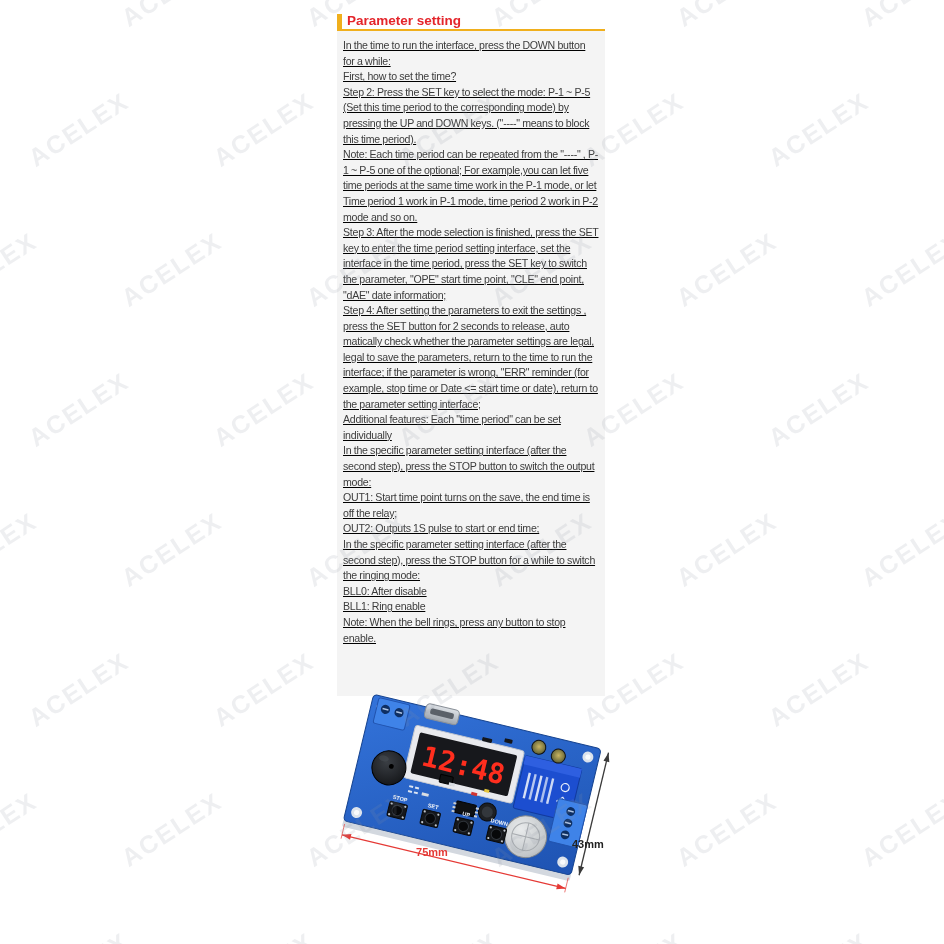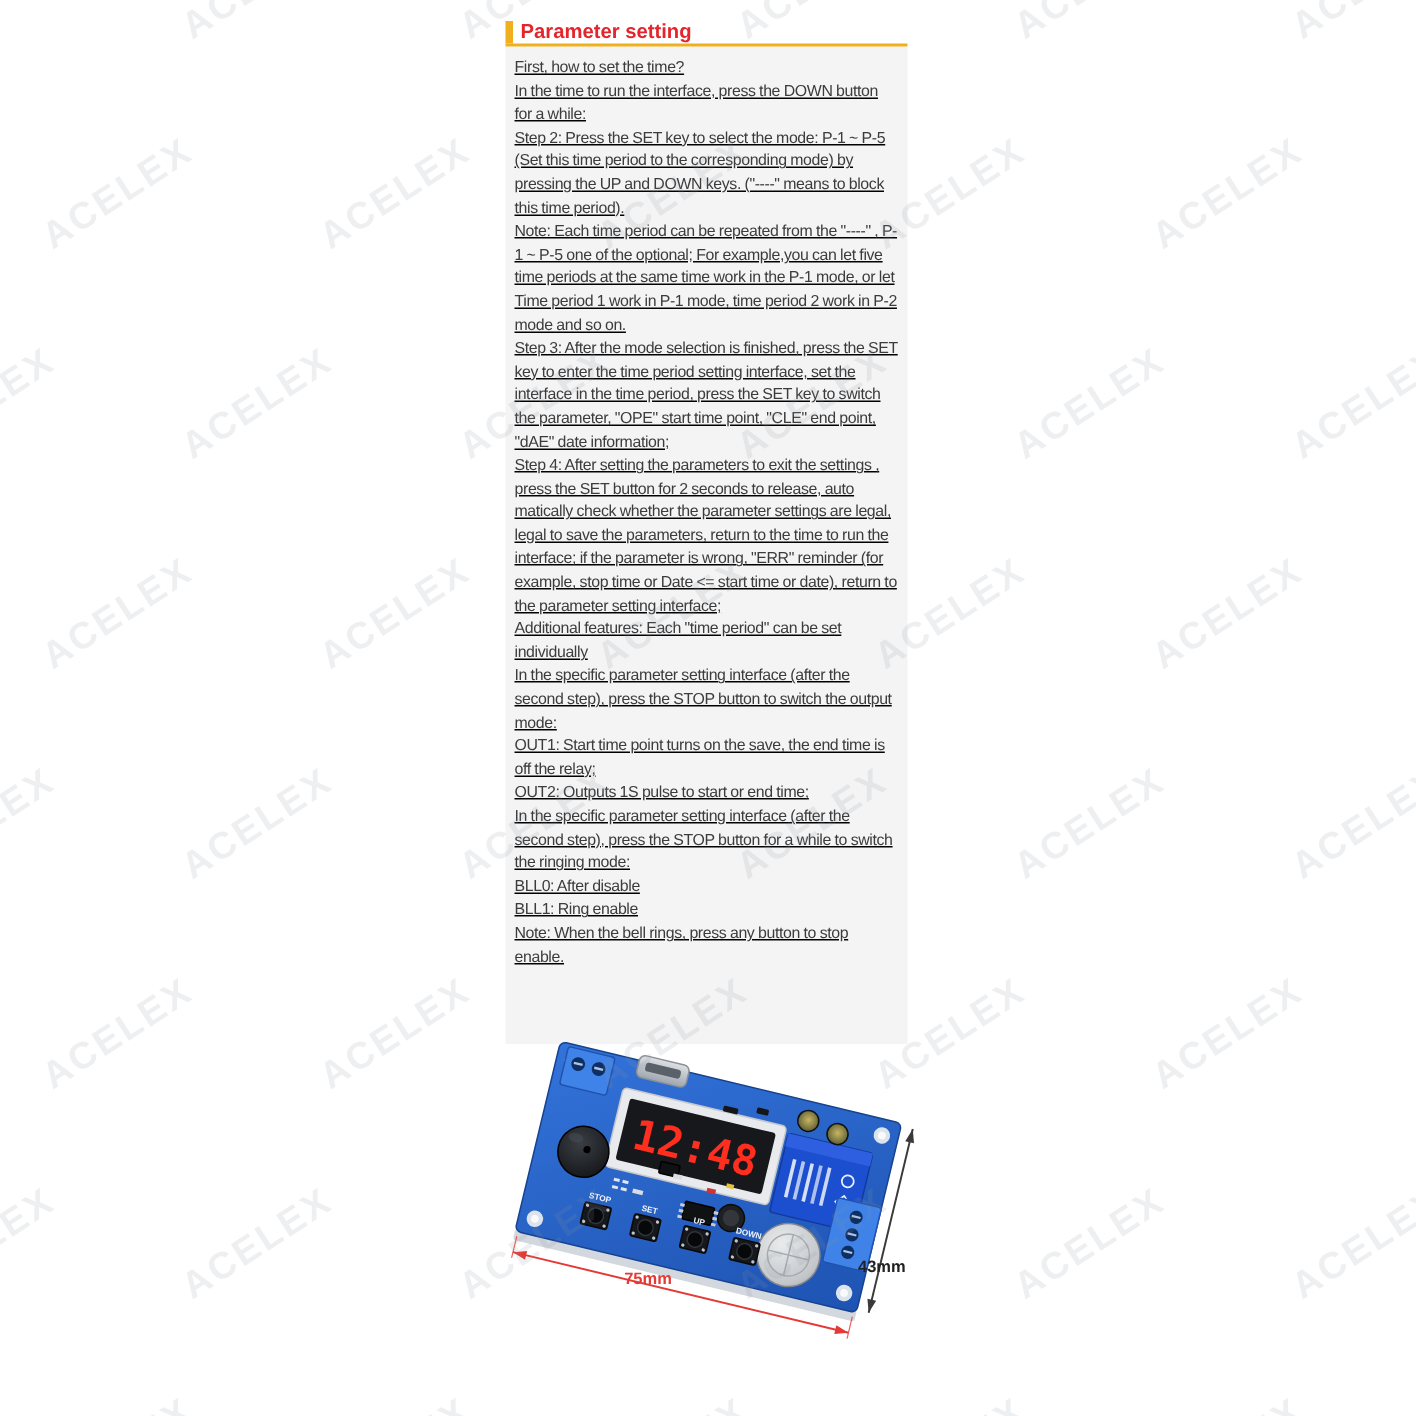--- a/index.html
+++ b/index.html
@@ -74,22 +74,22 @@
       <span class="wm" style="left: 577px; top: 955px;">ACELEX</span>
       <span class="wm" style="left: 762px; top: 955px;">ACELEX</span>
     </div>
 
   <div class="content-col">
     <div class="sec-header">
       <div class="accent-bar"></div>
       <div class="sec-title">Parameter setting</div>
     </div>
     <div class="instructions">
+        <p>In the time to run the interface, press the DOWN button for a while:</p>
         <p>First, how to set the time?</p>
-        <p>In the time to run the interface, press the DOWN button for a while:</p>
         <p>Step 2: Press the SET key to select the mode: P-1 ~ P-5 (Set this time period to the corresponding mode) by pressing the UP and DOWN keys. ("----" means to block this time period).</p>
         <p>Note: Each time period can be repeated from the "----" , P-1 ~ P-5 one of the optional; For example,you can let five time periods at the same time work in the P-1 mode, or let Time period 1 work in P-1 mode, time period 2 work in P-2 mode and so on.</p>
         <p>Step 3: After the mode selection is finished, press the SET key to enter the time period setting interface, set the interface in the time period, press the SET key to switch the parameter, "OPE" start time point, "CLE" end point, "dAE" date information;</p>
         <p>Step 4: After setting the parameters to exit the settings , press the SET button for 2 seconds to release, auto matically check whether the parameter settings are legal, legal to save the parameters, return to the time to run the interface; if the parameter is wrong, "ERR" reminder (for example, stop time or Date &lt;= start time or date), return to the parameter setting interface;</p>
         <p>Additional features: Each "time period" can be set individually</p>
         <p>In the specific parameter setting interface (after the second step), press the STOP button to switch the output mode:</p>
         <p>OUT1: Start time point turns on the save, the end time is off the relay;</p>
         <p>OUT2: Outputs 1S pulse to start or end time;</p>
         <p>In the specific parameter setting interface (after the second step), press the STOP button for a while to switch the ringing mode:</p>
         <p>BLL0: After disable</p>

